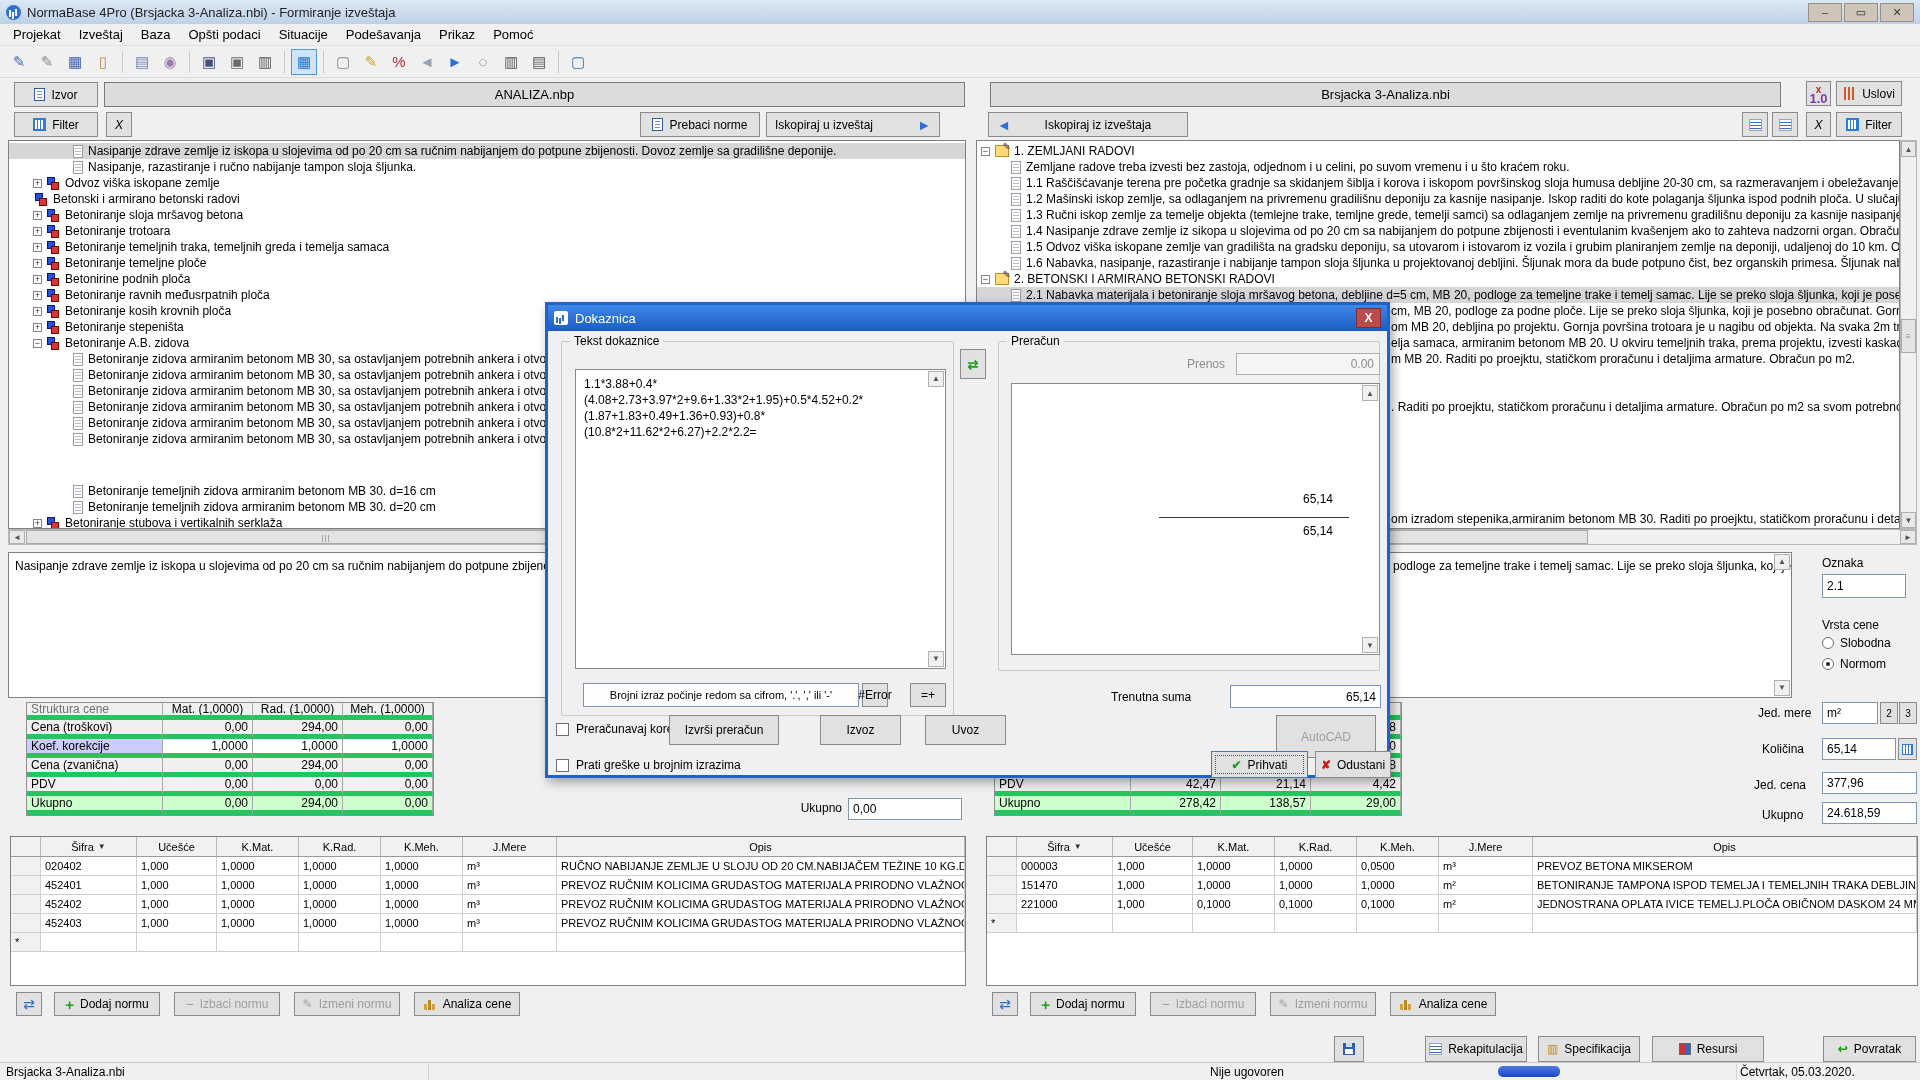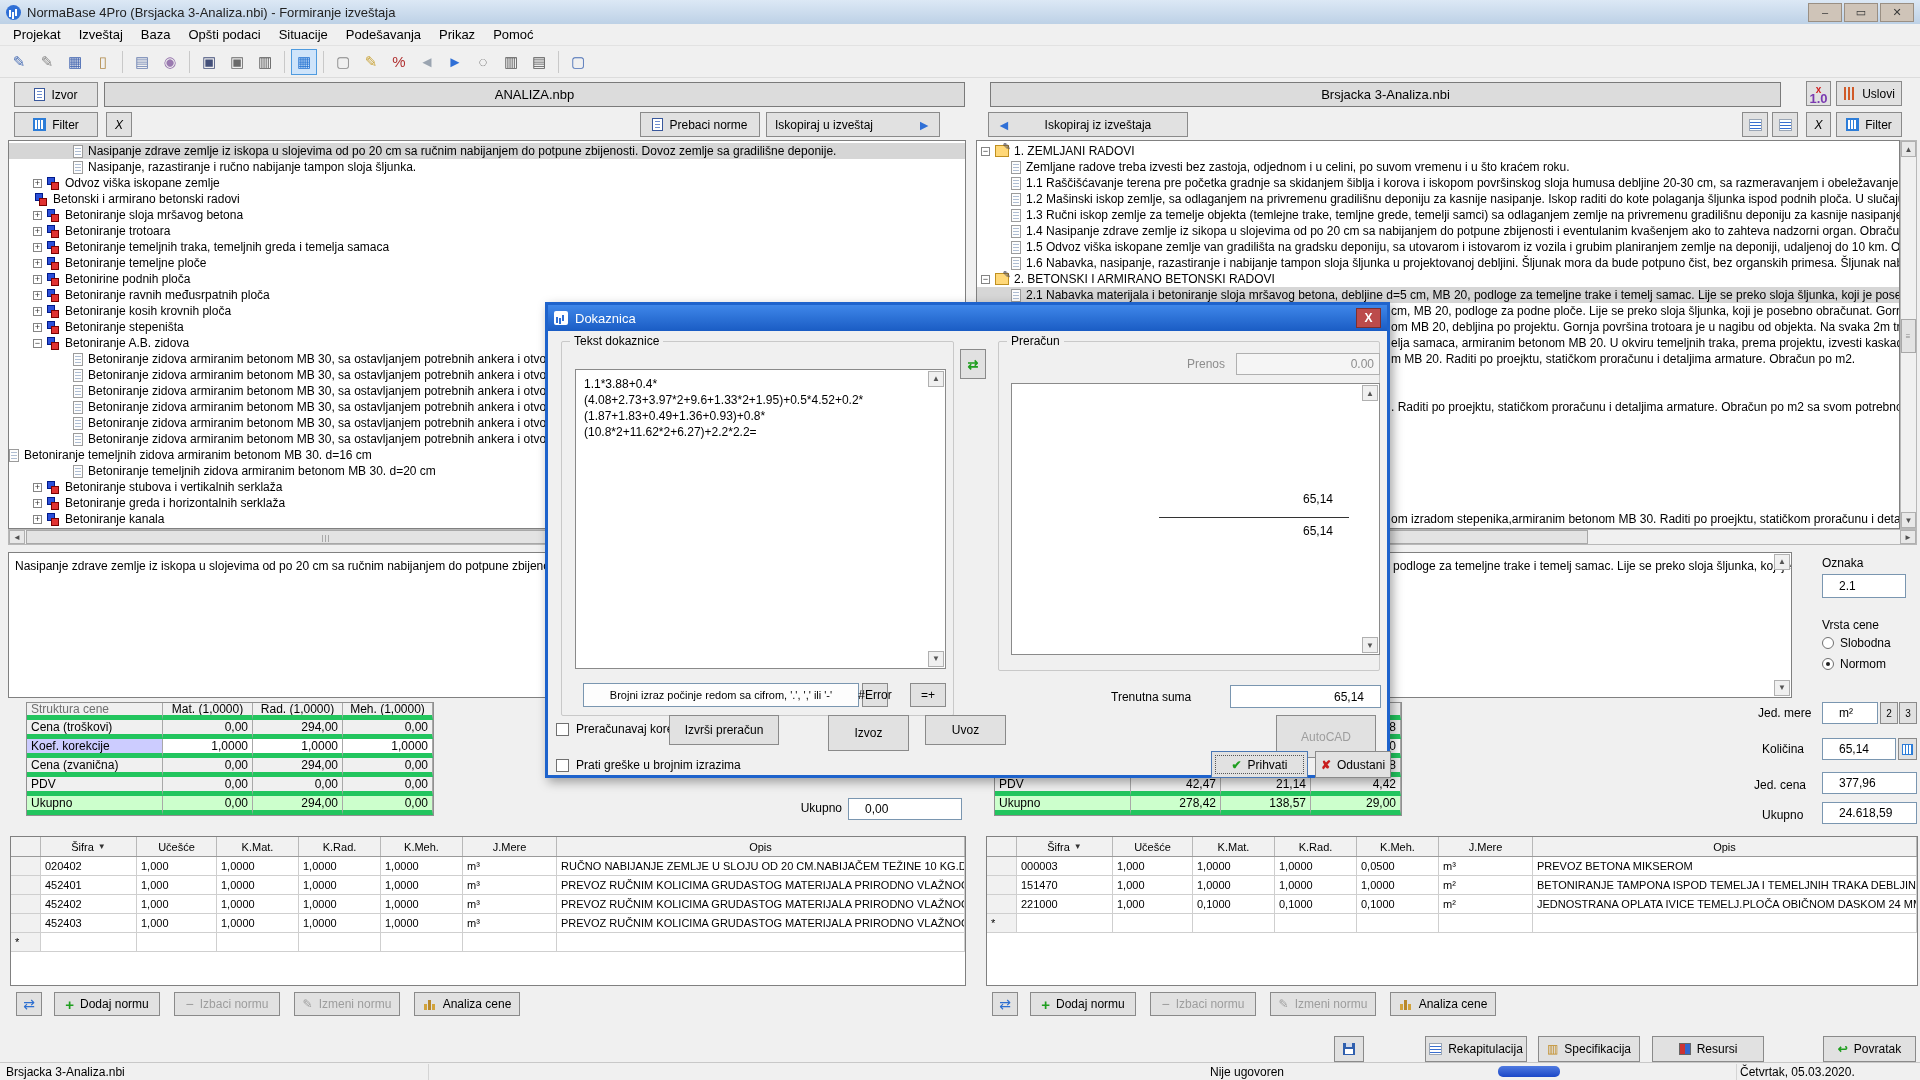--- a/index.html
+++ b/index.html
@@ -24,21 +24,21 @@
   .tb-btn{width:26px;height:26px;display:flex;align-items:center;justify-content:center;font-size:15px}
   .tb-btn.active{border:1px solid #4f9bdf;background:#cfe4fa}
   .tb-sep{width:1px;height:22px;background:#c9c9c9;margin:0 4px}
 
   
   .btn{background:#e1e1e1;border:1px solid #8a8a8a;display:flex;align-items:center;justify-content:center;
        gap:6px;font-size:12px;cursor:default}
   .btn.disabled{color:#9d9d9d}
   .field{background:#dcdcdc;border:1px solid #7a7a7a;display:flex;align-items:center;justify-content:center;
        font-size:13px}
-  .wfield{background:#fff;border:1px solid #7a96b0;display:flex;align-items:center;padding:0 16px}
+  .wfield{background:#fff;border:1px solid #7a96b0;display:flex;align-items:center;padding:0 4px}
   .lbl{color:#000;font-size:12px;white-space:nowrap}
 
   
   .icon-grid{width:13px;height:13px;border:2px solid #2d7dd8;background:
        repeating-linear-gradient(to right,#fff 0 2px,#2d7dd8 2px 3px),#fff}
   .icon-sliders{width:13px;height:13px;position:relative}
   .icon-sliders::before{content:"";position:absolute;left:1px;top:0;width:2px;height:13px;background:#d05a28;
        box-shadow:4px 0 0 #d05a28,8px 0 0 #d05a28}
   .icon-lines{width:13px;height:12px;border:1px solid #9aa6b6;background:
        repeating-linear-gradient(to bottom,#fff 0 2px,#3a6fd0 2px 3px)}
@@ -344,21 +344,21 @@
         <span>Betoniranje zidova armiranim betonom MB 30, sa ostavljanjem potrebnih ankera i otvora. Hor</span>
       </div>
       <div class="tree-row" style="padding-left: 64px;">
         <span class="icon-doc"></span>
         <span>Betoniranje zidova armiranim betonom MB 30, sa ostavljanjem potrebnih ankera i otvora. Ver</span>
       </div>
       <div class="tree-row" style="padding-left: 64px;">
         <span class="icon-doc"></span>
         <span>Betoniranje zidova armiranim betonom MB 30, sa ostavljanjem potrebnih ankera i otvora. Ver</span>
       </div>
-      <div class="tree-row" style="">
+      <div class="tree-row" style="padding-left: 64px; margin-top: 36px;">
         <span class="icon-doc"></span>
         <span>Betoniranje temeljnih zidova armiranim betonom MB 30. d=16 cm</span>
       </div>
       <div class="tree-row" style="padding-left: 64px;">
         <span class="icon-doc"></span>
         <span>Betoniranje temeljnih zidova armiranim betonom MB 30. d=20 cm</span>
       </div>
       <div class="tree-row" style="padding-left: 24px;">
         <span class="expand">+</span>
         <span class="icon-norm"></span>
@@ -849,21 +849,21 @@
       <span class="cbx"></span>
       <span>Preračunavaj korektne izraze</span>
     </div>
     <div class="chk" style="left:8px;top:453px">
       <span class="cbx"></span>
       <span>Prati greške u brojnim izrazima</span>
     </div>
     <div class="abs btn" style="left:121px;top:410px;width:110px;height:30px">
         <span>Izvrši preračun</span>
       </div>
-    <div class="abs btn" style="left:280px;top:410px;width:81px;height:36px">
+    <div class="abs btn" style="left:272px;top:410px;width:81px;height:30px">
         <span>Izvoz</span>
       </div>
     <div class="abs btn" style="left:377px;top:410px;width:81px;height:30px">
         <span>Uvoz</span>
       </div>
     <div class="abs btn disabled" style="left:728px;top:410px;width:100px;height:43px">
         <span>AutoCAD</span>
       </div>
     <div class="abs btn" style="left:663px;top:446px;width:97px;height:27px;outline:1px dotted #555;outline-offset:-5px;border-color:#4a77b4">
       <span style="color:#1f9e1f;font-weight:bold">✔</span>

